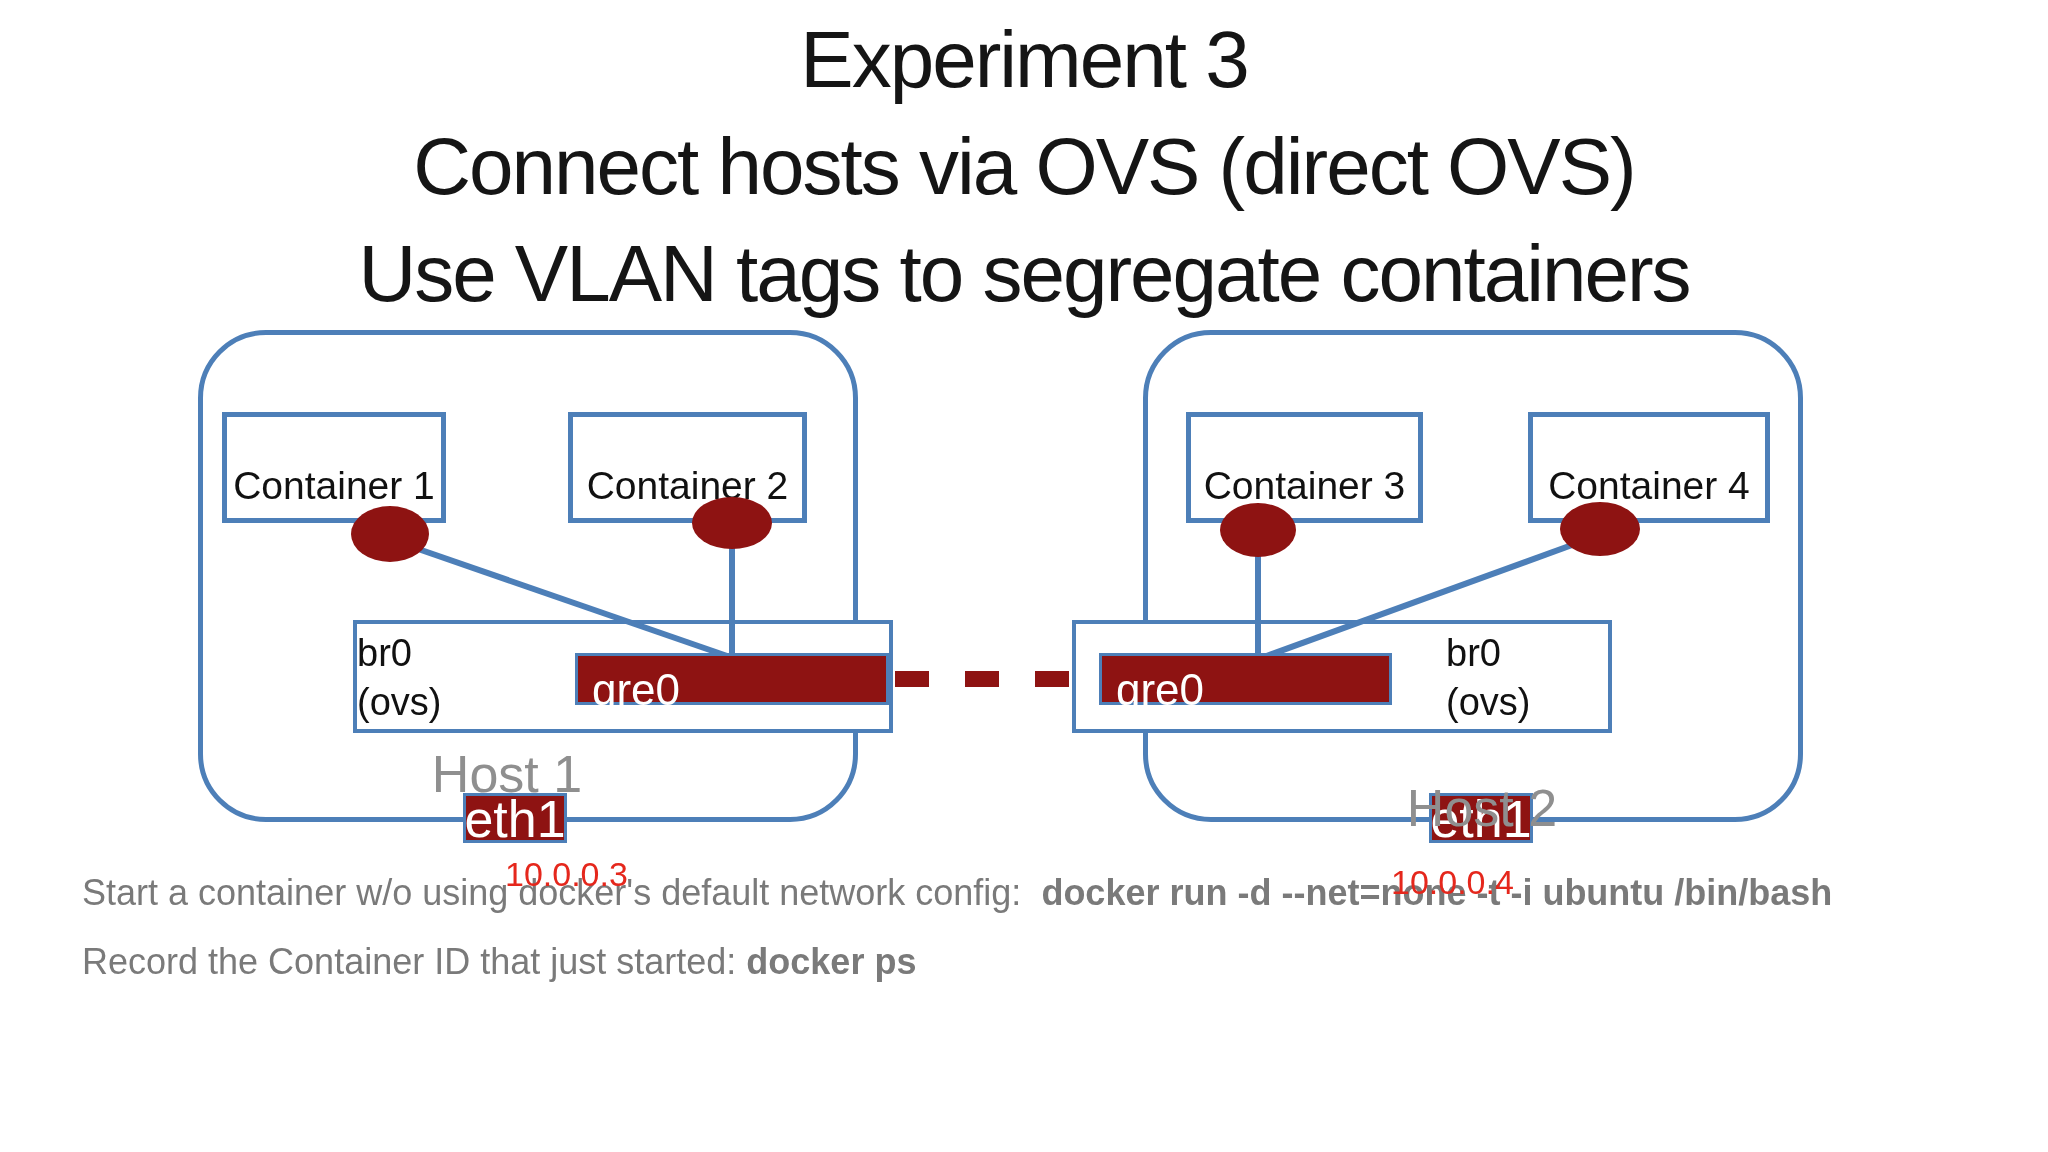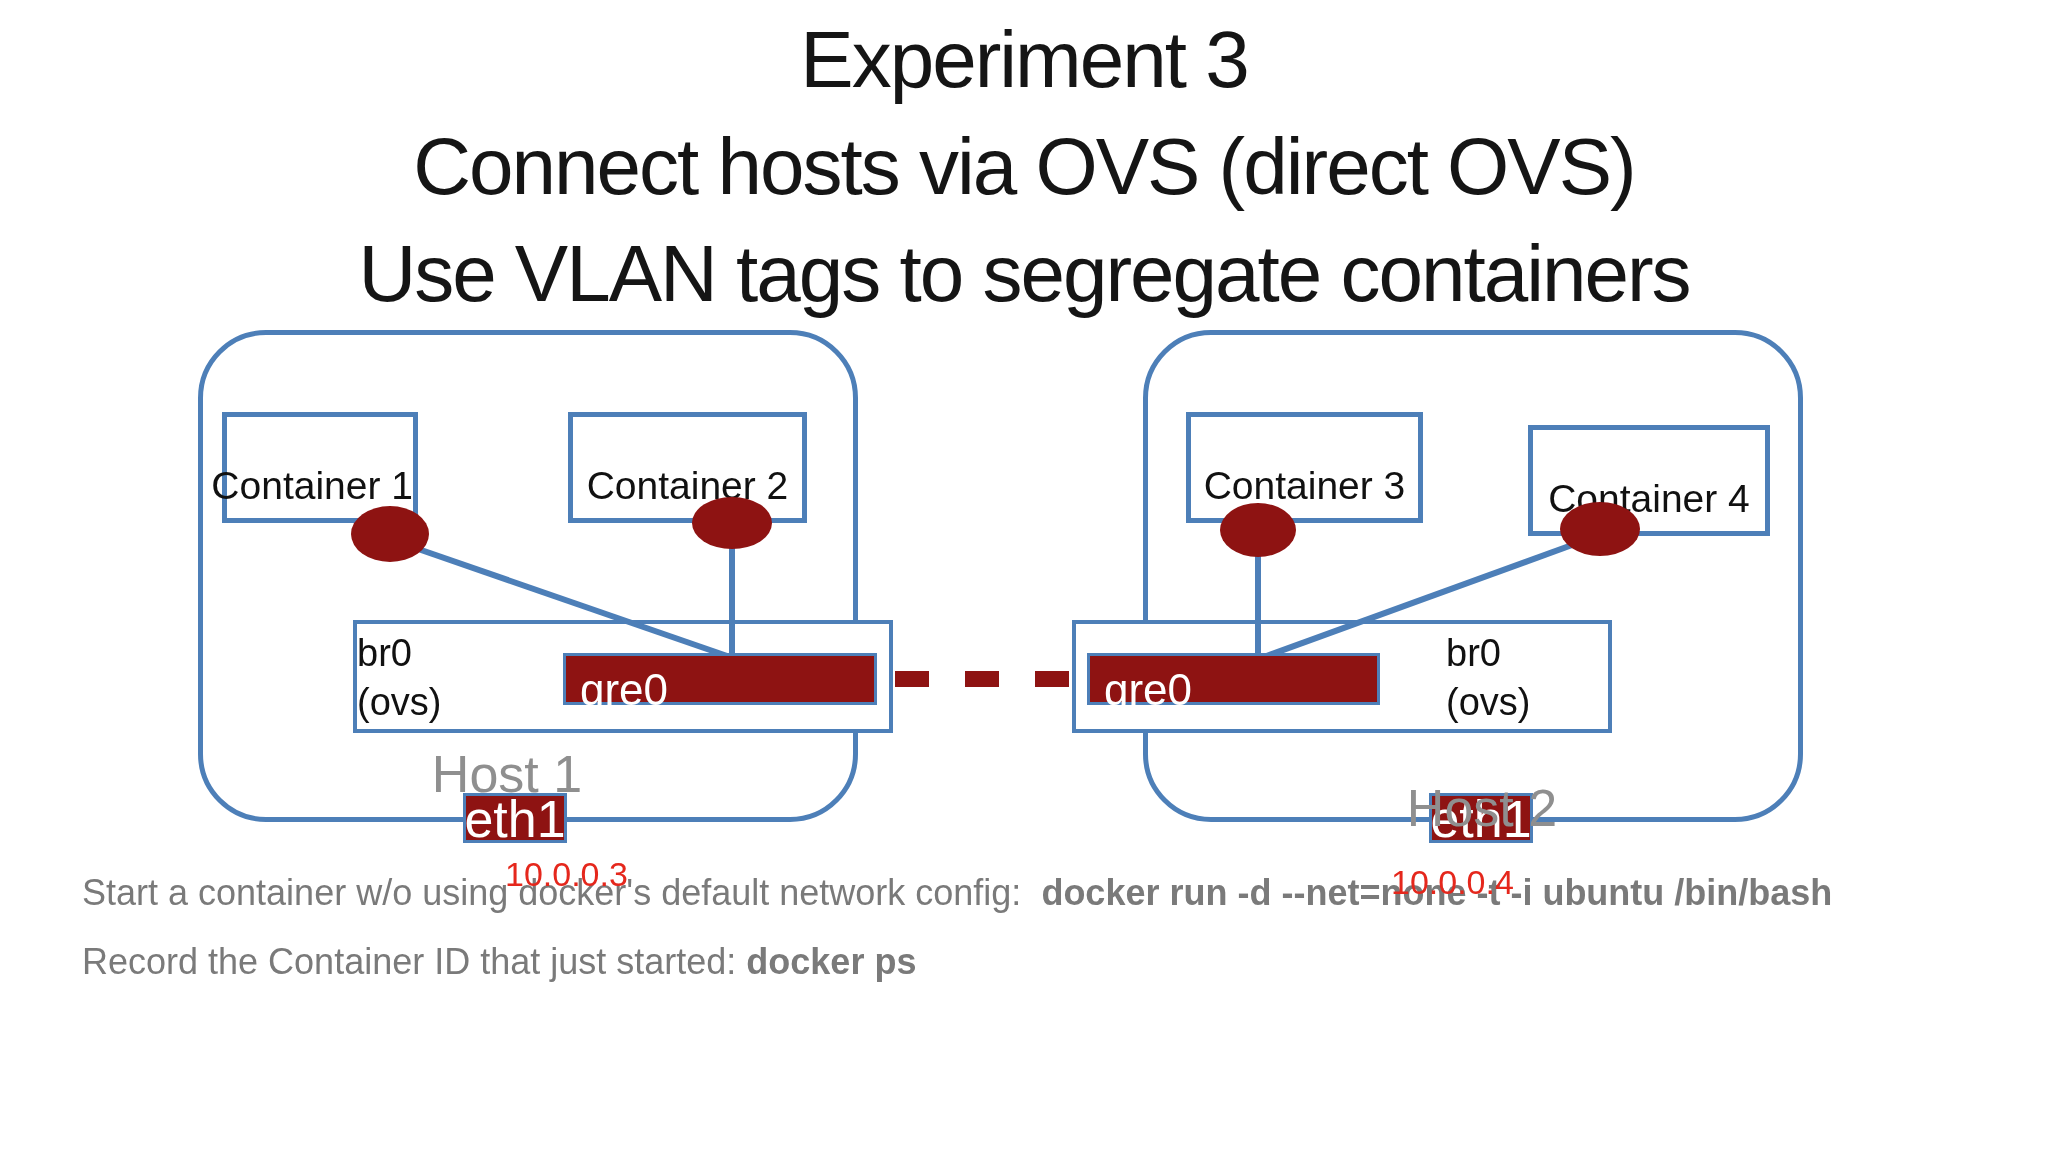--- a/index.html
+++ b/index.html
@@ -20,44 +20,44 @@
   }
   #host1{left:198px;}
   #host2{left:1143px;}
   
   .cbox{
     position:absolute;top:412px;height:111px;background:#ffffff;
     border:5px solid #4d7fb8;box-sizing:border-box;z-index:2;
     display:flex;align-items:flex-end;justify-content:center;
     font-size:39px;color:#111111;padding-bottom:10px;white-space:nowrap;
   }
-  #c1{left:222px;width:196px;justify-content:flex-end;}
+  #c1{left:222px;width:224px;}
   #c2{left:568px;width:239px;}
   #c3{left:1186px;width:237px;align-items:flex-end;}
-  #c4{left:1528px;width:242px;margin-top:13px;}
+  #c4{left:1528px;width:242px;}
   
   .brbox{
     position:absolute;top:620px;height:113px;background:#ffffff;
     border:4px solid #4d7fb8;box-sizing:border-box;z-index:2;
   }
   #br1{left:353px;width:540px;}
   #br2{left:1072px;width:540px;}
   .brlabel{
     position:absolute;top:5px;width:160px;text-align:left;
     font-size:38px;line-height:49px;color:#111111;
   }
   #br1 .brlabel{left:0px;}
   #br2 .brlabel{right:2px;}
   
   #wires{position:absolute;left:0;top:0;width:2048px;height:1152px;z-index:3;pointer-events:none;}
   
   .grebox{
     position:absolute;top:653px;height:52px;background:#8e1312;
     border:3px solid #4d7fb8;box-sizing:border-box;z-index:4;
-    color:#ffffff;font-size:44px;line-height:44px;padding:12px 0 0 14px;
+    color:#ffffff;font-size:44px;line-height:44px;padding:12px 0 0 14px;margin-left:12px;
   }
   #gre1{left:563px;width:314px;}
   #gre2{left:1087px;width:293px;}
   
   .ethbox{
     position:absolute;top:793px;height:50px;width:104px;background:#8e1312;
     border:3px solid #4d7fb8;box-sizing:border-box;z-index:4;
     display:flex;align-items:flex-end;justify-content:center;
     color:#ffffff;font-size:52px;line-height:40px;padding-bottom:1px;
   }

